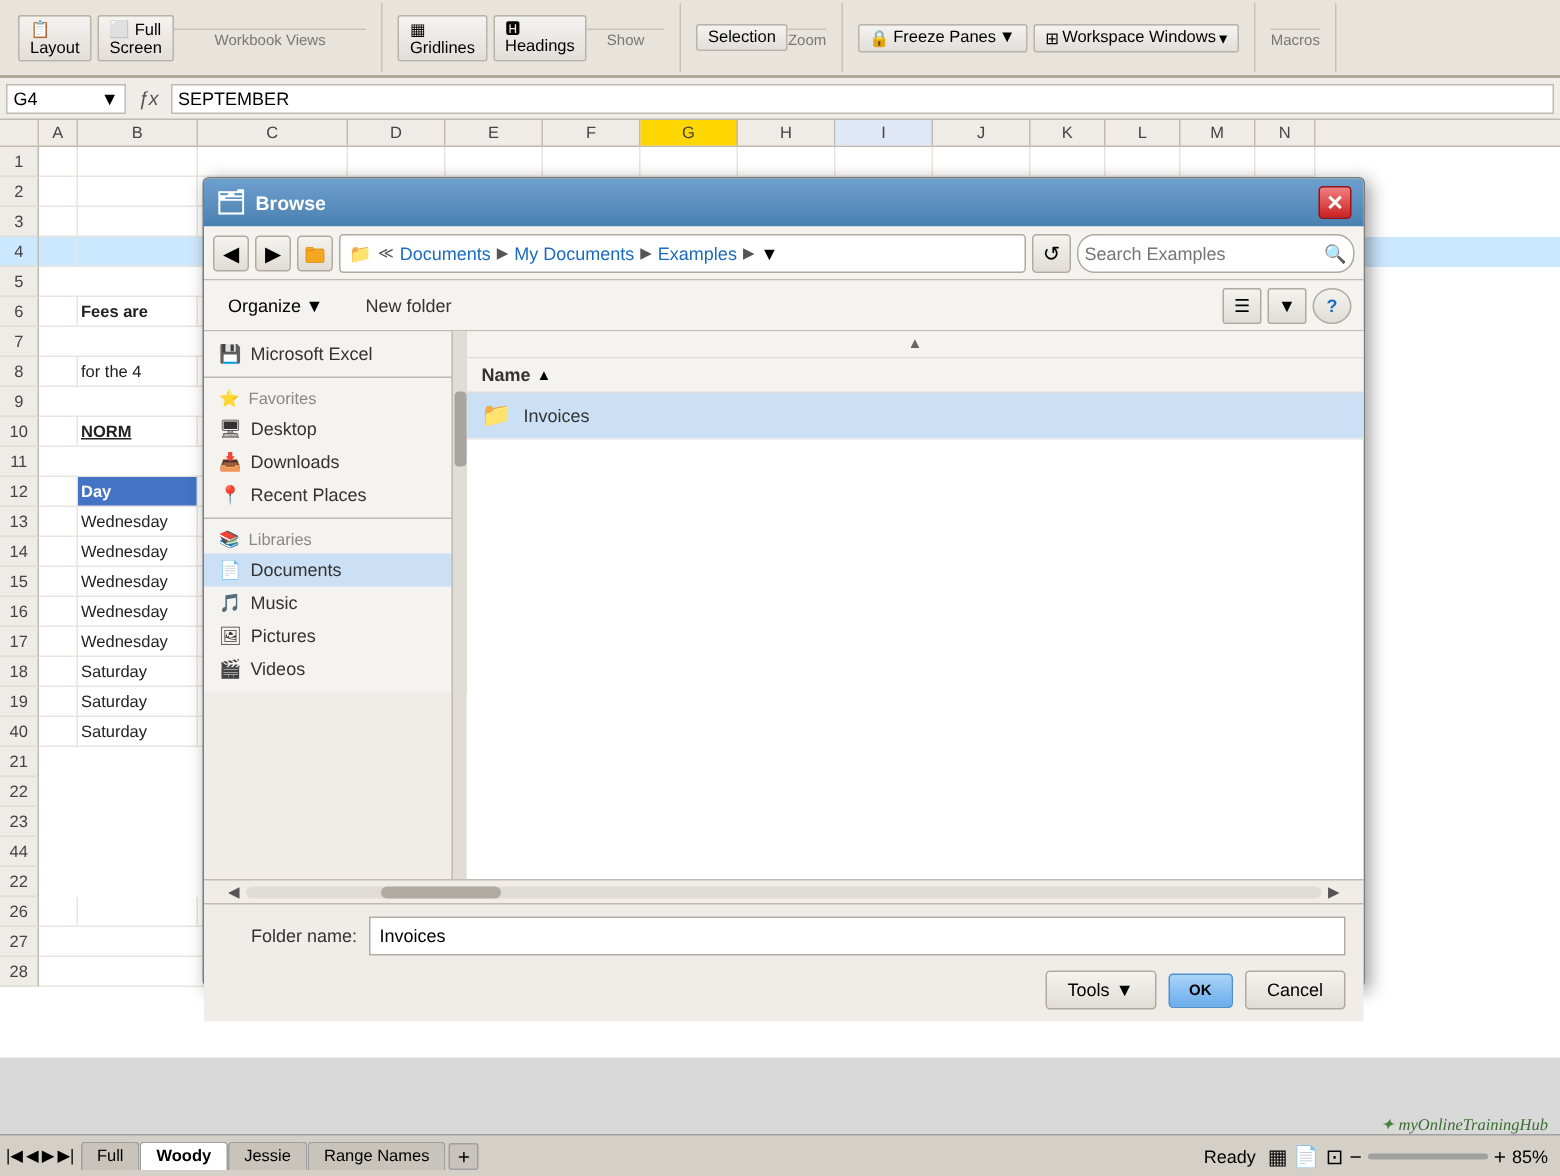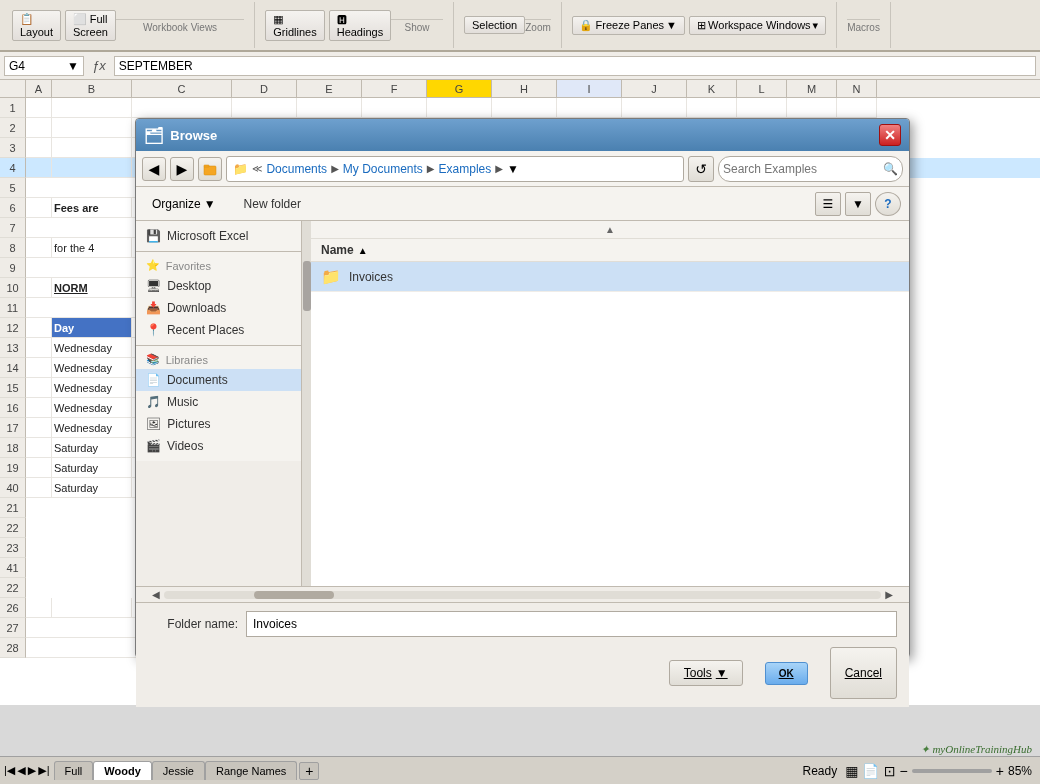--- a/index.html
+++ b/index.html
@@ -399,23 +399,22 @@
       height: 26px;
       border: 1px solid #b0aaa0;
       background: white;
       padding: 0 6px;
       font-size: 12px;
     }
 
     .dialog-buttons {
       display: flex;
       justify-content: flex-end;
-      gap: 22px;
-      align-items: center;
-      text-decoration: underline;
+      gap: 8px;
+      align-items: center;
     }
 
     .tools-btn {
       padding: 5px 14px;
       background: linear-gradient(to bottom, #f5f3ef, #e0ddd6);
       border: 1px solid #b0aaa0;
       border-radius: 3px;
       font-size: 12px;
       cursor: pointer;
       display: flex;
@@ -427,21 +426,21 @@
       padding: 5px 13px;
       background: linear-gradient(to bottom, #a8d4f8, #6aacec);
       border: 1px solid #5090d0;
       border-radius: 3px;
       font-size: 10px;
       cursor: pointer;
       font-weight: bold;
     }
 
     .cancel-btn {
-      padding: 18px 14px;
+      padding: 5px 14px;
       background: linear-gradient(to bottom, #f5f3ef, #e0ddd6);
       border: 1px solid #b0aaa0;
       border-radius: 3px;
       font-size: 12px;
       cursor: pointer;
     }
 
     
     .ribbon-top {
       height: 52px;
@@ -773,21 +772,21 @@
       <div class="row">
           <div class="rn">21</div>
         </div>
       <div class="row">
           <div class="rn">22</div>
         </div>
       <div class="row">
           <div class="rn">23</div>
         </div>
       <div class="row">
-          <div class="rn">41</div>
+          <div class="rn">44</div>
         </div>
       <div class="row">
           <div class="rn">22</div>
         </div>
       <div class="row">
         <div class="rn">26</div>
         <div class="c" style="width:26px"></div>
         <div class="c" style="width:80px"></div>
         <div class="c" style="width:100px"></div>
         <div class="c" style="width:65px"></div>

